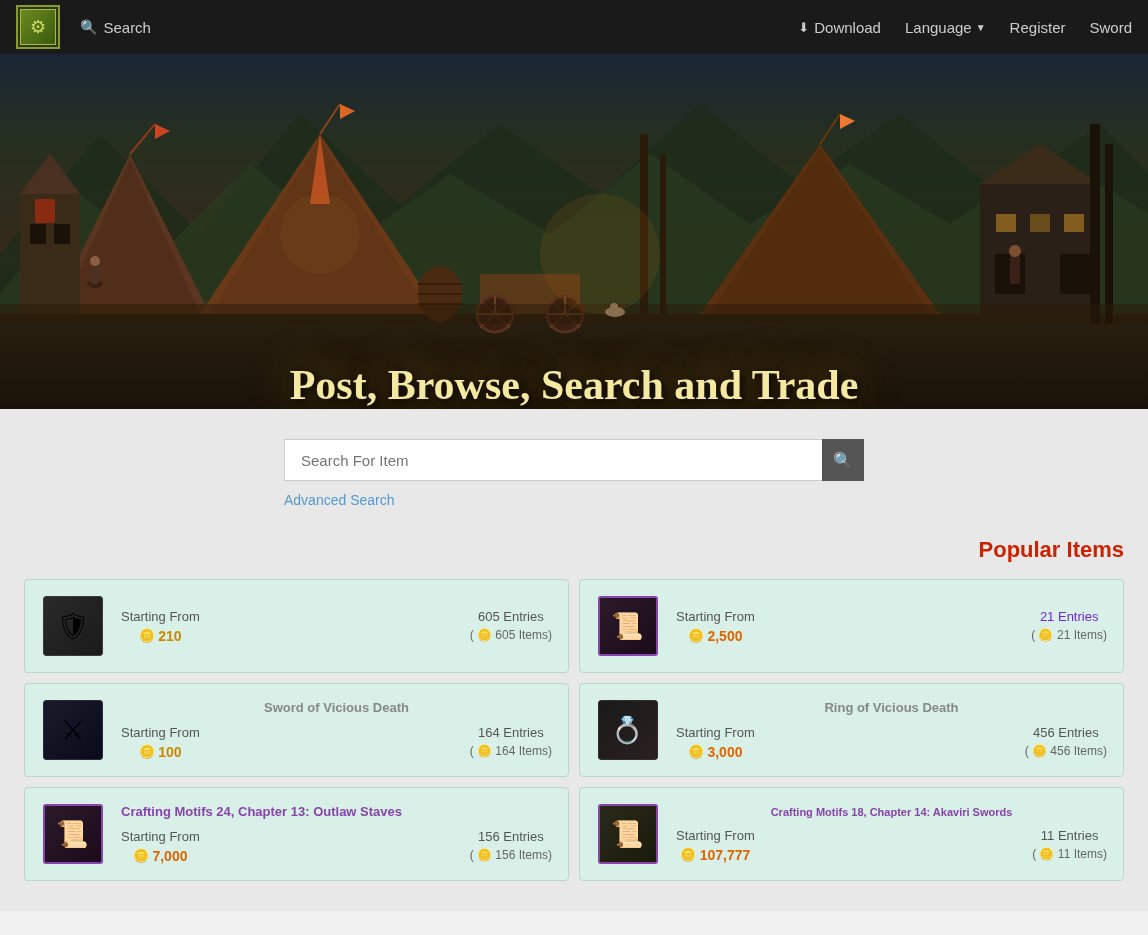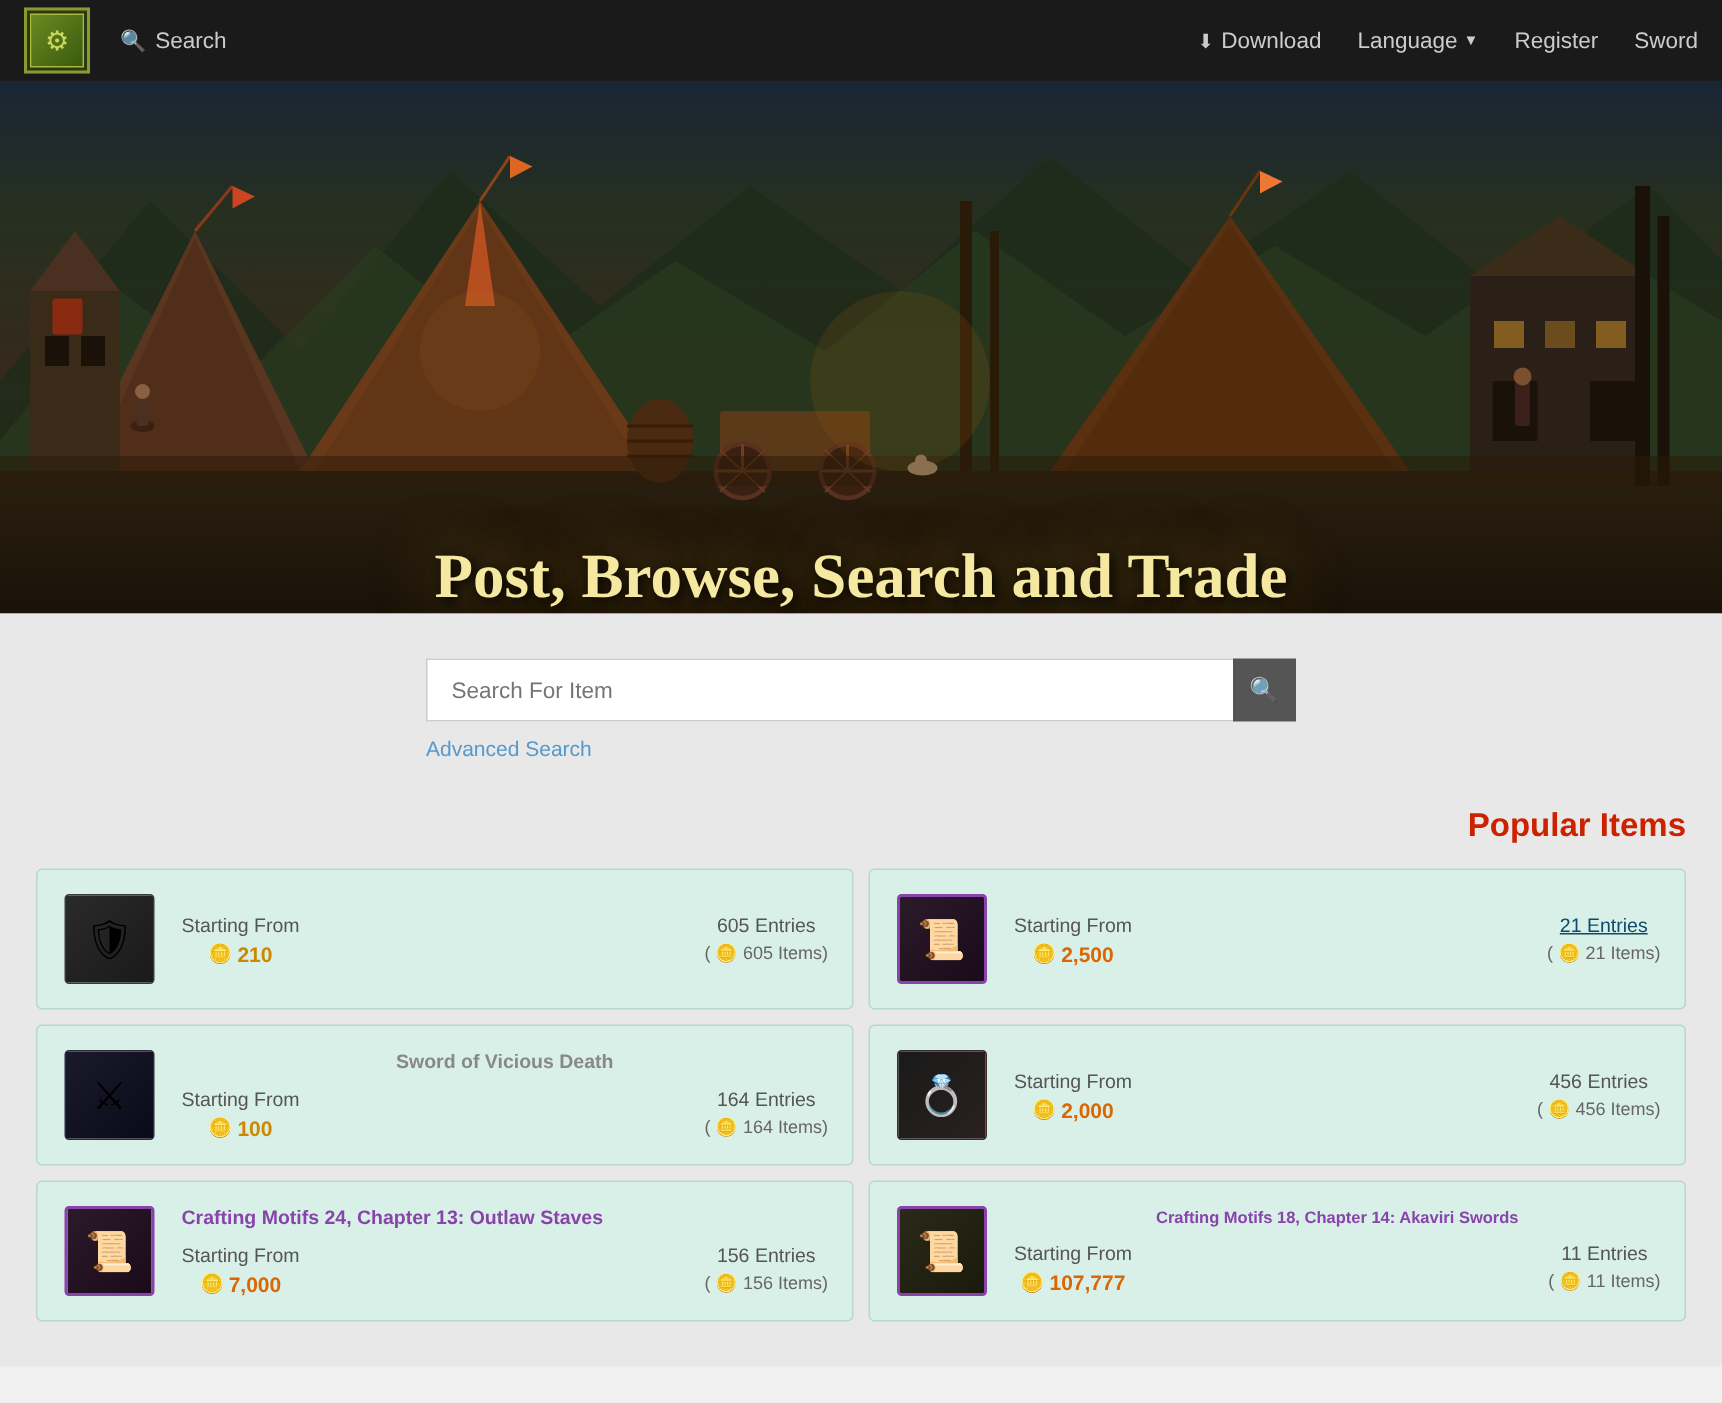--- a/index.html
+++ b/index.html
@@ -201,21 +201,21 @@
     <div style="flex:1;">
       <div style="display:flex;justify-content:space-between;align-items:flex-start;width:100%;">
         <div style="text-align:center;">
           <div style="color:#555;font-size:13px;margin-bottom:4px;">Starting From</div>
           <div style="display:flex;align-items:center;gap:3px;font-size:14px;font-weight:bold;color:#dd6600;justify-content:center;">
             <span style="font-size:13px;">🪙</span>
             <span>2,500</span>
           </div>
         </div>
         <div style="text-align:center;">
-          <div style="color:#0c4a6e;font-size:13px;margin-bottom:4px;text-decoration:underline;">21 Entries</div>
+          <div style="color:#6d28d9;font-size:13px;margin-bottom:4px;">21 Entries</div>
           <div style="color:#666;font-size:12px;">( <span style="font-size:12px;">🪙</span> 21 Items)</div>
         </div>
       </div>
     </div>
   </div>
         <div style="background: rgb(216, 240, 232); border: 1px solid rgb(184, 216, 200); border-radius: 4px; padding: 14px 16px; display: flex; align-items: center; gap: 16px; cursor: pointer;">
     <div style="width:64px;height:64px;flex-shrink:0;display:flex;align-items:center;justify-content:center;">
       <div style="width:60px;height:60px;border-radius:3px;display:flex;align-items:center;justify-content:center;font-size:26px;background:linear-gradient(135deg,#1a1a2a,#0a0a1a);border:1px solid #2a2a3a;">
         ⚔
       </div>
@@ -239,26 +239,29 @@
       </div>
     </div>
   </div>
         <div style="background: rgb(216, 240, 232); border: 1px solid rgb(184, 216, 200); border-radius: 4px; padding: 14px 16px; display: flex; align-items: center; gap: 16px; cursor: pointer;">
     <div style="width:64px;height:64px;flex-shrink:0;display:flex;align-items:center;justify-content:center;">
       <div style="width:60px;height:60px;border-radius:3px;display:flex;align-items:center;justify-content:center;font-size:26px;background:linear-gradient(135deg,#1a1a1a,#2a2020);border:1px solid #3a2a2a;">
         💍
       </div>
     </div>
     <div style="flex:1;">
+      <div style="color:#888888;font-size:13px;font-weight:bold;text-align:center;margin-bottom:8px;line-height:1.3;">
+        Ring of Vicious Death
+      </div>
       <div style="display:flex;justify-content:space-between;align-items:flex-start;width:100%;">
         <div style="text-align:center;">
           <div style="color:#555;font-size:13px;margin-bottom:4px;">Starting From</div>
           <div style="display:flex;align-items:center;gap:3px;font-size:14px;font-weight:bold;color:#dd6600;justify-content:center;">
             <span style="font-size:13px;">🪙</span>
-            <span>2,000</span>
+            <span>3,000</span>
           </div>
         </div>
         <div style="text-align:center;">
           <div style="color:#555;font-size:13px;margin-bottom:4px;">456 Entries</div>
           <div style="color:#666;font-size:12px;">( <span style="font-size:12px;">🪙</span> 456 Items)</div>
         </div>
       </div>
     </div>
   </div>
         <div style="background: rgb(216, 240, 232); border: 1px solid rgb(184, 216, 200); border-radius: 4px; padding: 14px 16px; display: flex; align-items: center; gap: 16px; cursor: pointer;">

